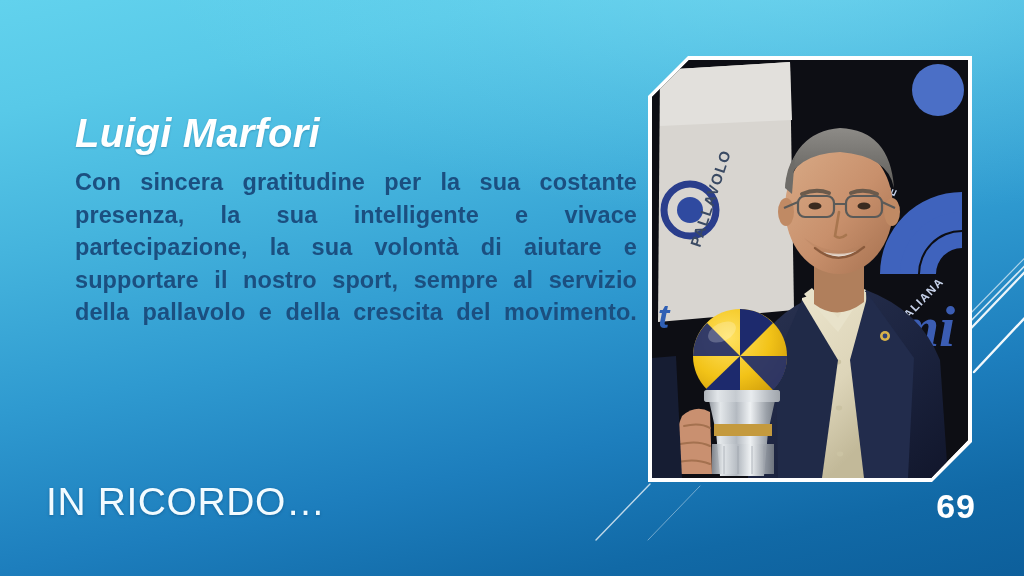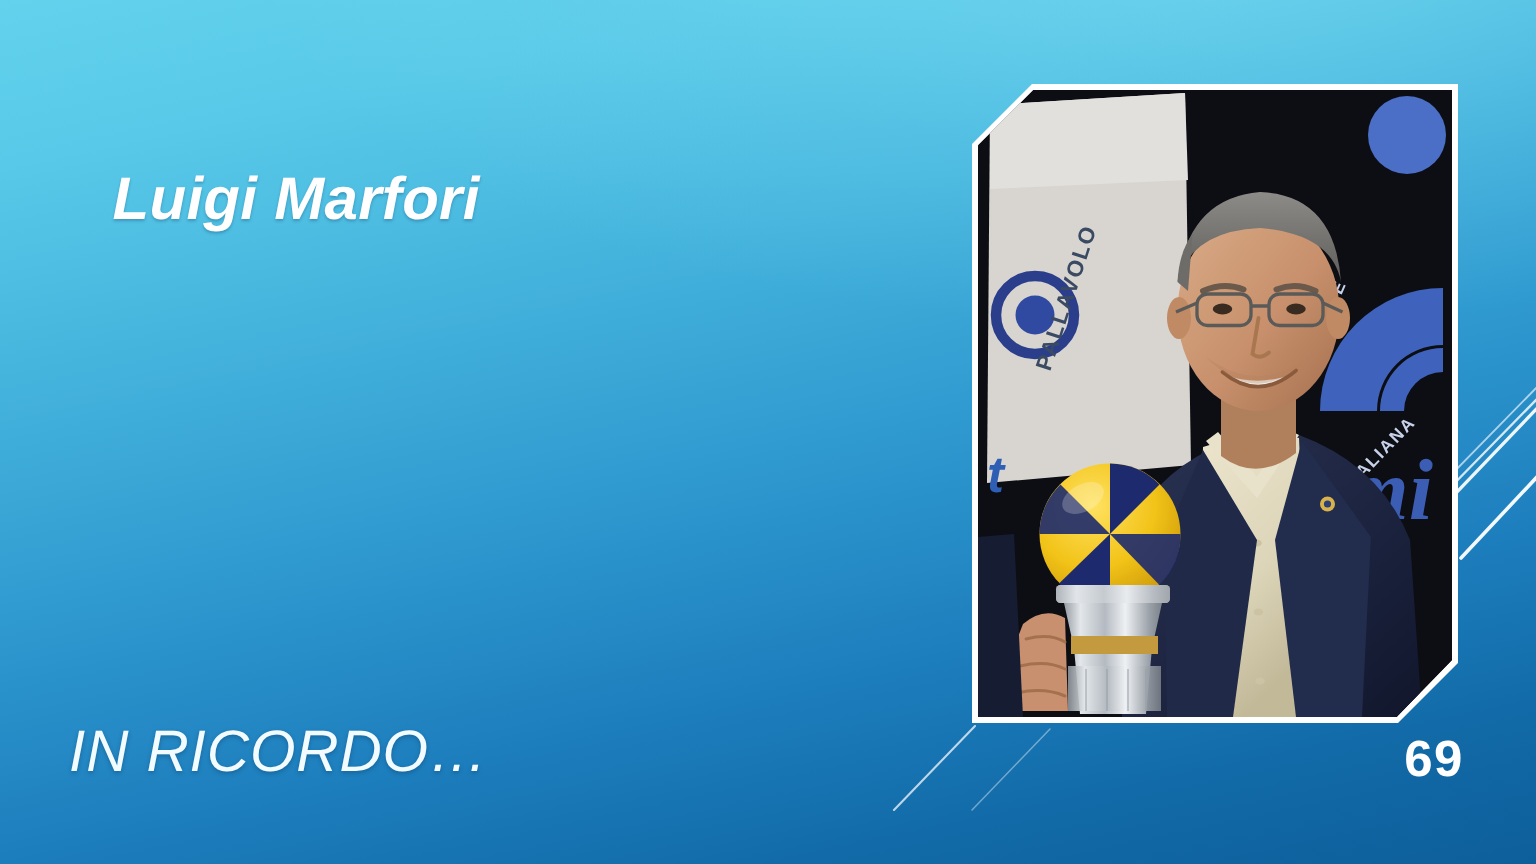--- a/index.html
+++ b/index.html
@@ -78,21 +78,20 @@
     display: inline-block;
     width: 100%;
   }
 
   
   .footer-title {
     position: absolute;
     left: 46px;
     bottom: 52px;
     font-size: 39px;
-    font-style: italic;
     font-weight: normal;
     color: #f2fbff;
     letter-spacing: 0.6px;
     text-shadow: 0 1px 3px rgba(8,50,90,0.35);
   }
 
   
   .page-number {
     position: absolute;
     right: 48px;
@@ -141,20 +140,21 @@
         <line x1="966" y1="318" x2="1058" y2="224" stroke-width="1.2" opacity="0.62"></line>
         <line x1="974" y1="372" x2="1064" y2="276" stroke-width="2.4" opacity="0.95"></line>
         <line x1="650" y1="484" x2="596" y2="540" stroke-width="1.4" opacity="0.72"></line>
         <line x1="700" y1="486" x2="648" y2="540" stroke-width="1.0" opacity="0.40"></line>
       </g>
     </svg>
   </div>
 
   <div class="text-col">
     <h1 class="person-name">Luigi Marfori</h1>
+    <p class="tribute">Con sincera gratitudine per la sua costante presenza, la sua intelligente e vivace partecipazione, la sua volontà di aiutare e supportare il nostro sport, sempre al servizio della pallavolo e della crescita del movimento.</p>
   </div>
 
   <div class="footer-title">IN RICORDO…</div>
 
   <div class="page-number">69</div>
 
   <div class="photo-frame">
     <div class="photo-inner">
       <svg viewBox="0 0 316 418" xmlns="http://www.w3.org/2000/svg" preserveAspectRatio="xMidYMid slice">
         <defs>

